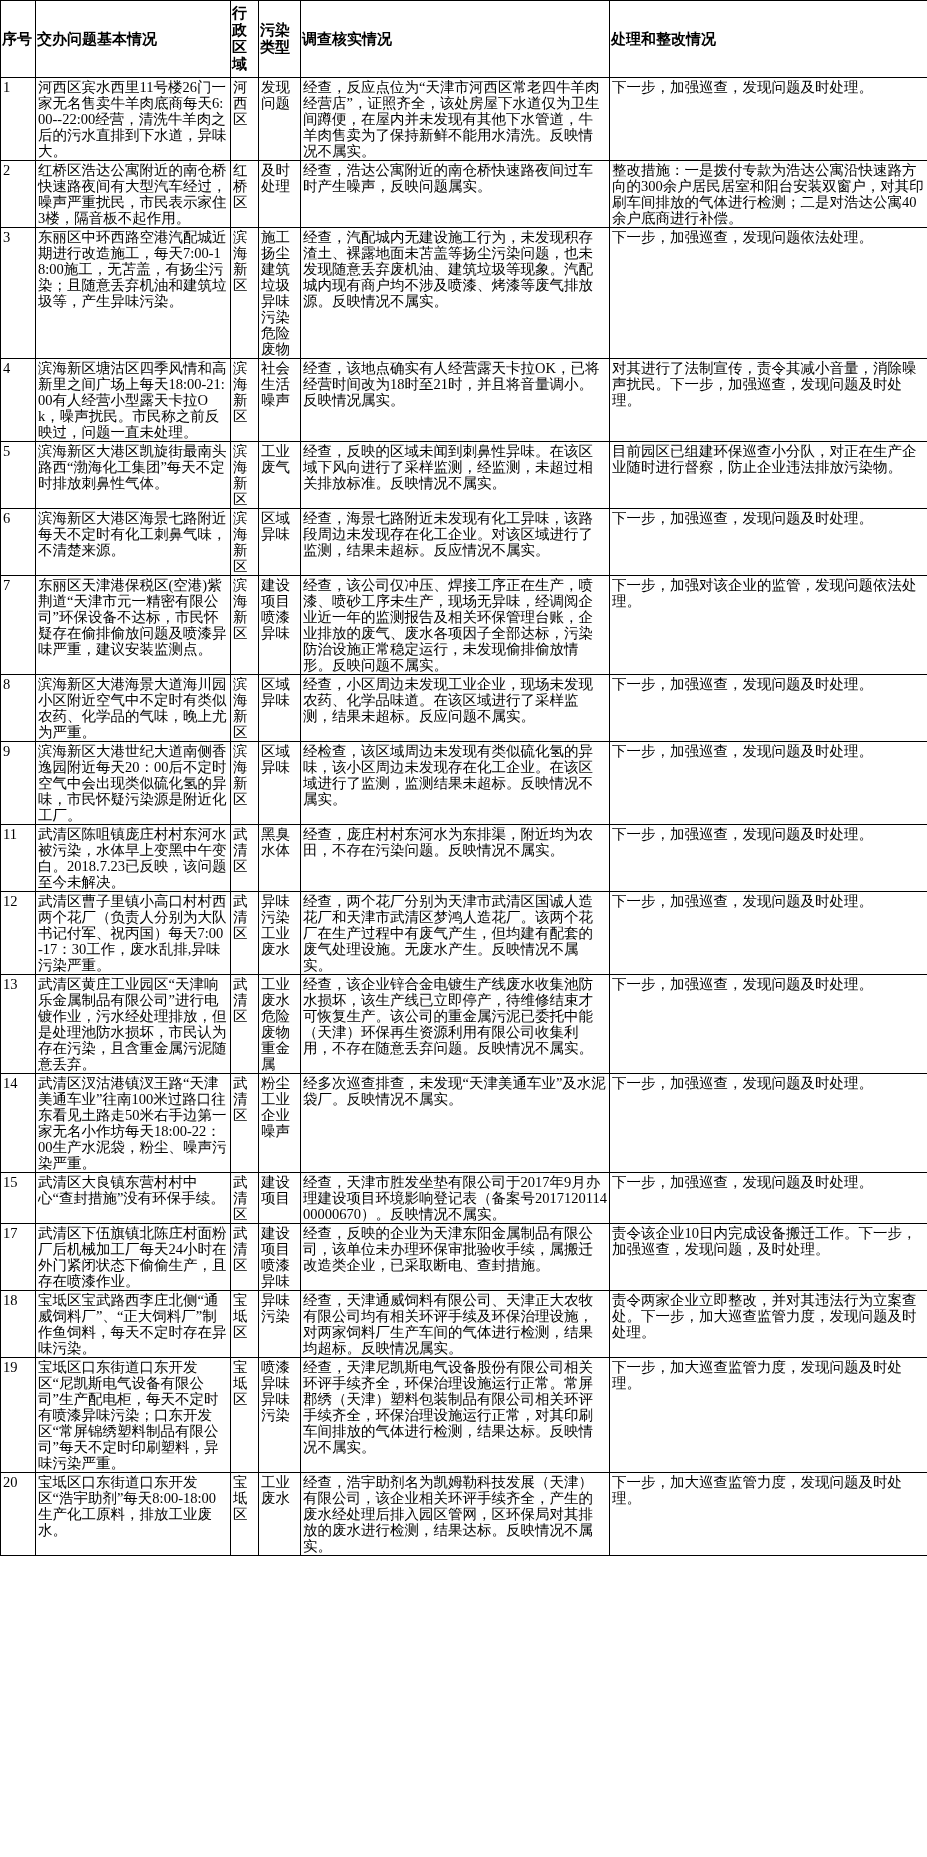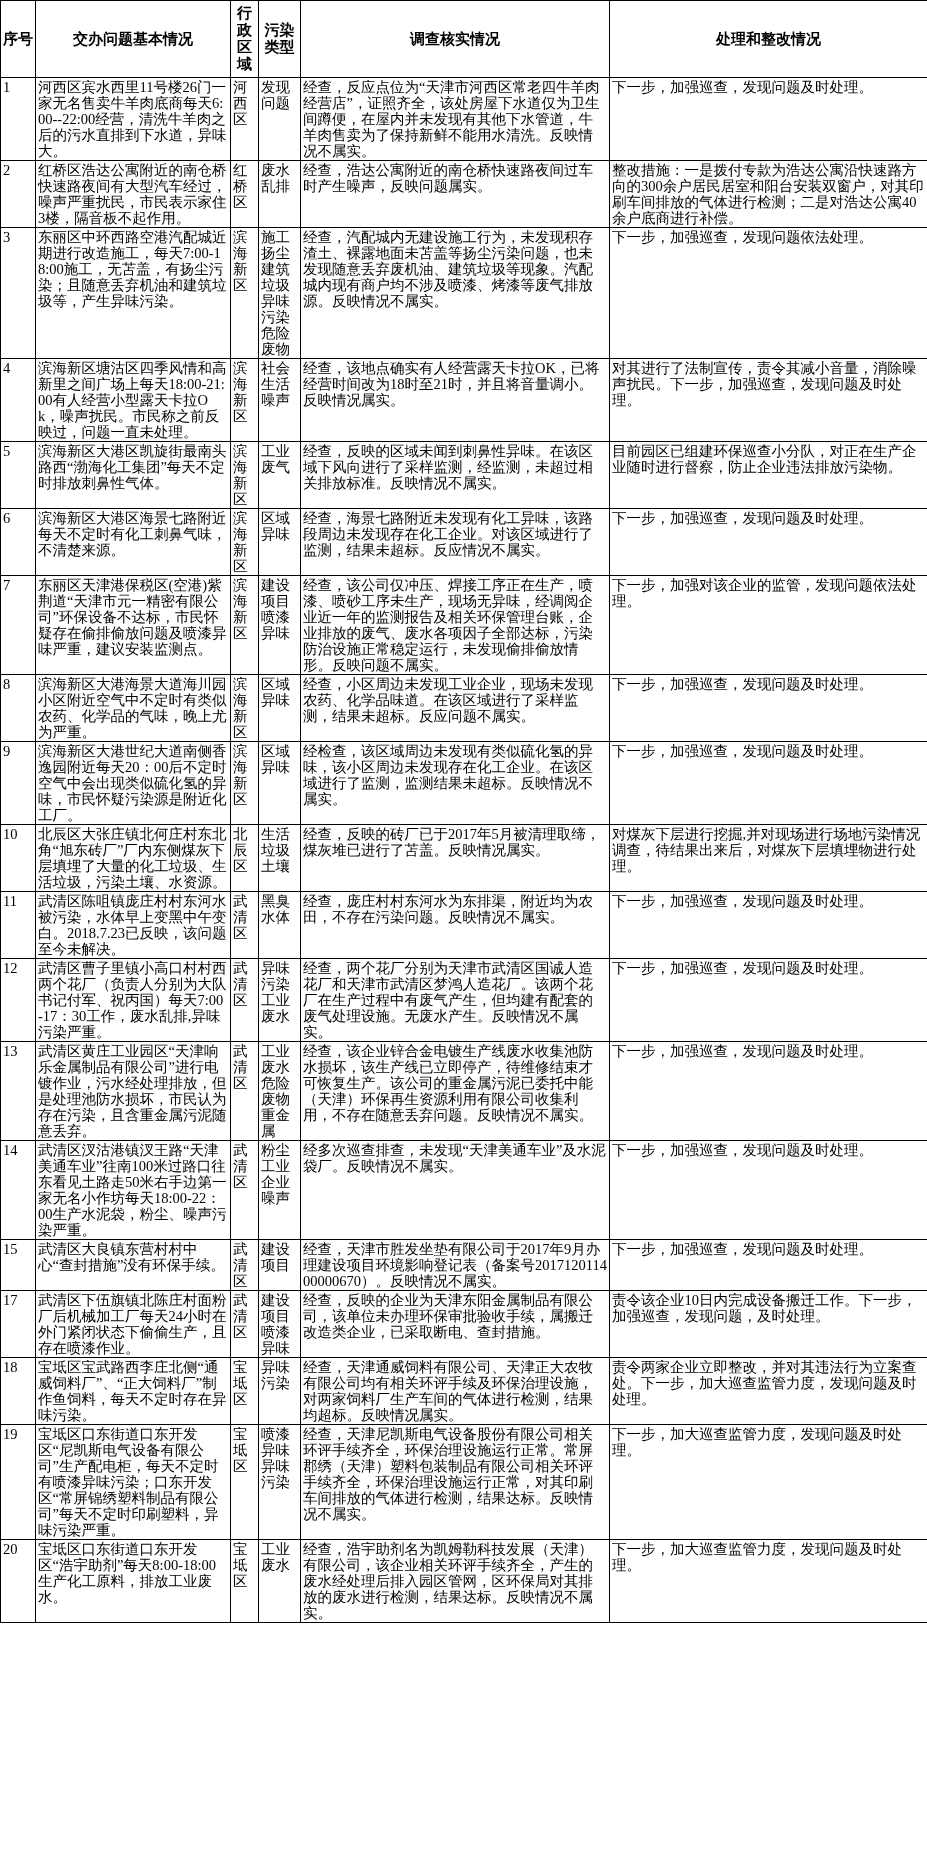--- a/index.html
+++ b/index.html
@@ -9,21 +9,20 @@
     border:1px solid #000;
     vertical-align:top;
     padding:1px 2px;
     font-size:14.5px;
     line-height:16px;
     word-break:break-all;
     text-align:left;
     font-family:"Liberation Serif","DejaVu Serif",serif;
   }
   .report th{
-    text-align:center;
     vertical-align:middle;
     font-weight:bold;
     font-size:15px;
     line-height:17px;
     padding:4px 1px;
     margin-top:12px;
   }
   .col-no{width:35px;}
   .col-issue{width:195px;}
   .col-region{width:28px;}
@@ -60,21 +59,21 @@
         <td class="">河西区宾水西里11号楼26门一家无名售卖牛羊肉底商每天6:00--22:00经营，清洗牛羊肉之后的污水直排到下水道，异味大。</td>
         <td class="">河西区</td>
         <td class="">发现问题</td>
         <td class="">经查，反应点位为“天津市河西区常老四牛羊肉经营店”，证照齐全，该处房屋下水道仅为卫生间蹲便，在屋内并未发现有其他下水管道，牛羊肉售卖为了保持新鲜不能用水清洗。反映情况不属实。</td>
         <td class="">下一步，加强巡查，发现问题及时处理。</td>
       </tr>
       <tr>
         <td class="cell-no">2</td>
         <td class="">红桥区浩达公寓附近的南仓桥快速路夜间有大型汽车经过，噪声严重扰民，市民表示家住3楼，隔音板不起作用。</td>
         <td class="">红桥区</td>
-        <td class="">废水乱排</td>
+        <td class="">及时处理</td>
         <td class="">经查，浩达公寓附近的南仓桥快速路夜间过车时产生噪声，反映问题属实。</td>
         <td class="">整改措施：一是拨付专款为浩达公寓沿快速路方向的300余户居民居室和阳台安装双窗户，对其印刷车间排放的气体进行检测；二是对浩达公寓40余户底商进行补偿。</td>
       </tr>
       <tr>
         <td class="cell-no">3</td>
         <td class="">东丽区中环西路空港汽配城近期进行改造施工，每天7:00-18:00施工，无苫盖，有扬尘污染；且随意丢弃机油和建筑垃圾等，产生异味污染。</td>
         <td class="">滨海新区</td>
         <td class="">施工扬尘建筑垃圾异味污染危险废物</td>
         <td class="">经查，汽配城内无建设施工行为，未发现积存渣土、裸露地面未苫盖等扬尘污染问题，也未发现随意丢弃废机油、建筑垃圾等现象。汽配城内现有商户均不涉及喷漆、烤漆等废气排放源。反映情况不属实。</td>
         <td class="">下一步，加强巡查，发现问题依法处理。</td>
@@ -119,28 +118,20 @@
         <td class="">经查，小区周边未发现工业企业，现场未发现农药、化学品味道。在该区域进行了采样监测，结果未超标。反应问题不属实。</td>
         <td class="">下一步，加强巡查，发现问题及时处理。</td>
       </tr>
       <tr>
         <td class="cell-no">9</td>
         <td class="">滨海新区大港世纪大道南侧香逸园附近每天20：00后不定时空气中会出现类似硫化氢的异味，市民怀疑污染源是附近化工厂。</td>
         <td class="">滨海新区</td>
         <td class="">区域异味</td>
         <td class="">经检查，该区域周边未发现有类似硫化氢的异味，该小区周边未发现存在化工企业。在该区域进行了监测，监测结果未超标。反映情况不属实。</td>
         <td class="">下一步，加强巡查，发现问题及时处理。</td>
-      </tr>
-      <tr>
-        <td class="cell-no">10</td>
-        <td class="">北辰区大张庄镇北何庄村东北角“旭东砖厂”厂内东侧煤灰下层填埋了大量的化工垃圾、生活垃圾，污染土壤、水资源。</td>
-        <td class="">北辰区</td>
-        <td class="">生活垃圾土壤</td>
-        <td class="">经查，反映的砖厂已于2017年5月被清理取缔，煤灰堆已进行了苫盖。反映情况属实。</td>
-        <td class="">对煤灰下层进行挖掘,并对现场进行场地污染情况调查，待结果出来后，对煤灰下层填埋物进行处理。</td>
       </tr>
       <tr>
         <td class="cell-no">11</td>
         <td class="">武清区陈咀镇庞庄村村东河水被污染，水体早上变黑中午变白。2018.7.23已反映，该问题至今未解决。</td>
         <td class="">武清区</td>
         <td class="">黑臭水体</td>
         <td class="">经查，庞庄村村东河水为东排渠，附近均为农田，不存在污染问题。反映情况不属实。</td>
         <td class="">下一步，加强巡查，发现问题及时处理。</td>
       </tr>
       <tr>

